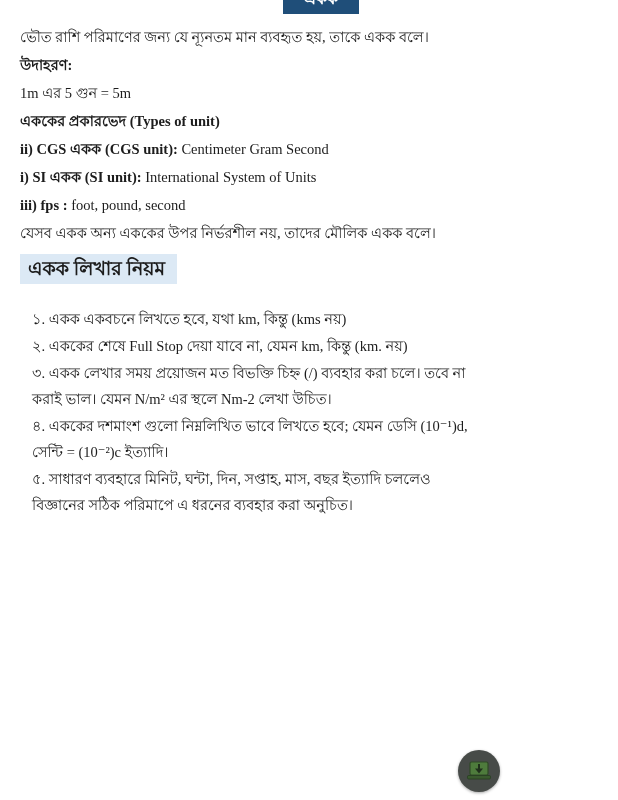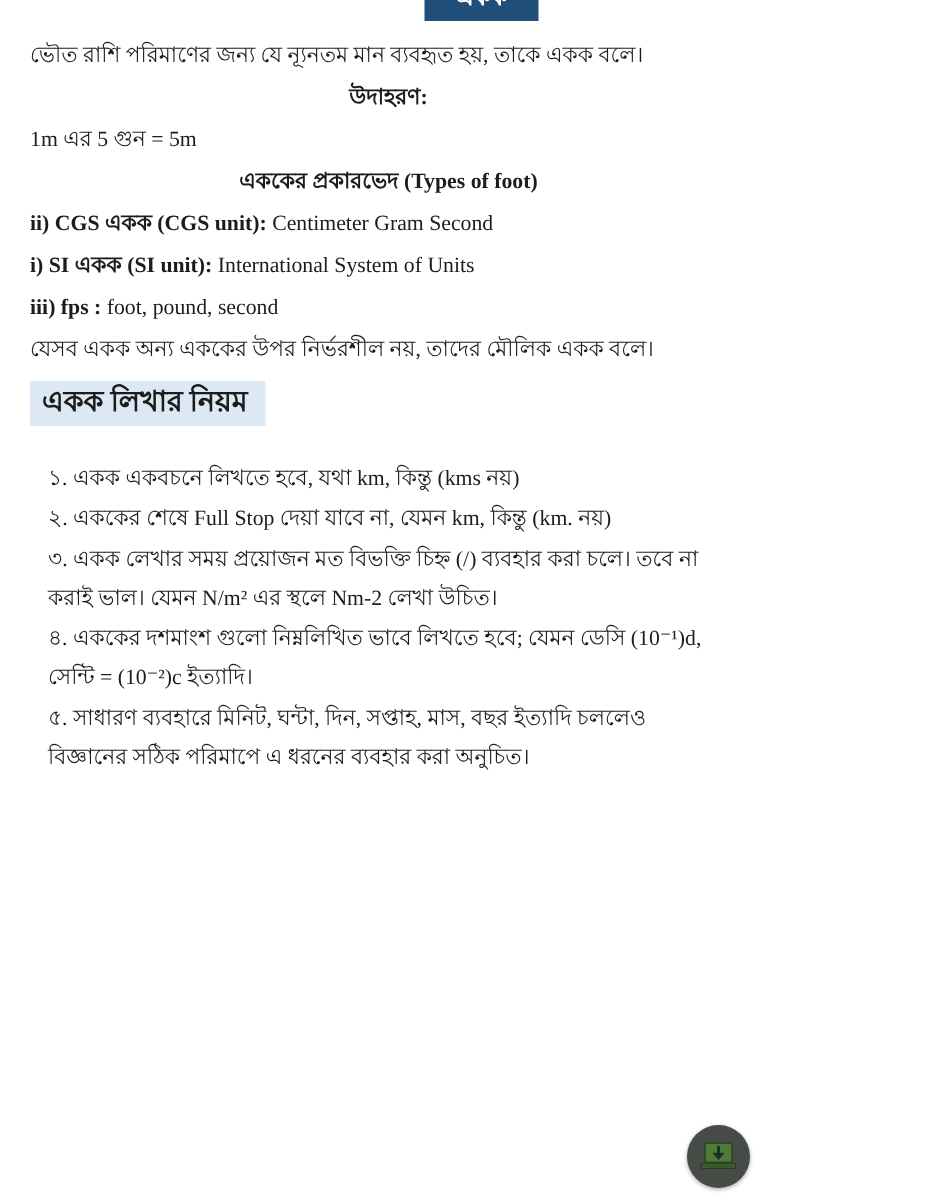--- a/index.html
+++ b/index.html
@@ -40,21 +40,20 @@
     line-height:26px;
     margin-bottom:2px;
   }
   .intro p{margin-bottom:2px;}
   .heading{
     font-size:14.5px;
     line-height:26px;
     font-weight:bold;
     margin-top:2px;
     margin-bottom:2px;
-    text-align:center;
   }
   .type-row{
     font-size:14.5px;
     line-height:26px;
     margin-bottom:2px;
   }
   .type-row .label{font-weight:bold;}
   .rules-heading{
     display:inline-block;
     background:#dce9f5;
@@ -95,21 +94,21 @@
 
   <div class="content">
 
     <div class="intro">
       <p class="line">ভৌত রাশি পরিমাণের জন্য যে ন্যূনতম মান ব্যবহৃত হয়, তাকে একক বলে।</p>
     </div>
 
     <p class="heading">উদাহরণ:</p>
     <p class="line">1m এর 5 গুন = 5m</p>
 
-    <p class="heading">এককের প্রকারভেদ (Types of foot)</p>
+    <p class="heading">এককের প্রকারভেদ (Types of unit)</p>
 
     <div class="type-row"><span class="label">ii) CGS একক (CGS unit):</span><span> Centimeter Gram Second</span></div>
     <div class="type-row"><span class="label">i) SI একক (SI unit):</span><span> International System of Units</span></div>
     <div class="type-row"><span class="label">iii) fps :</span><span> foot, pound, second</span></div>
 
     <p class="line">যেসব একক অন্য এককের উপর নির্ভরশীল নয়, তাদের মৌলিক একক বলে।</p>
 
     <div>
       <span class="rules-heading">একক লিখার নিয়ম</span>
     </div>

